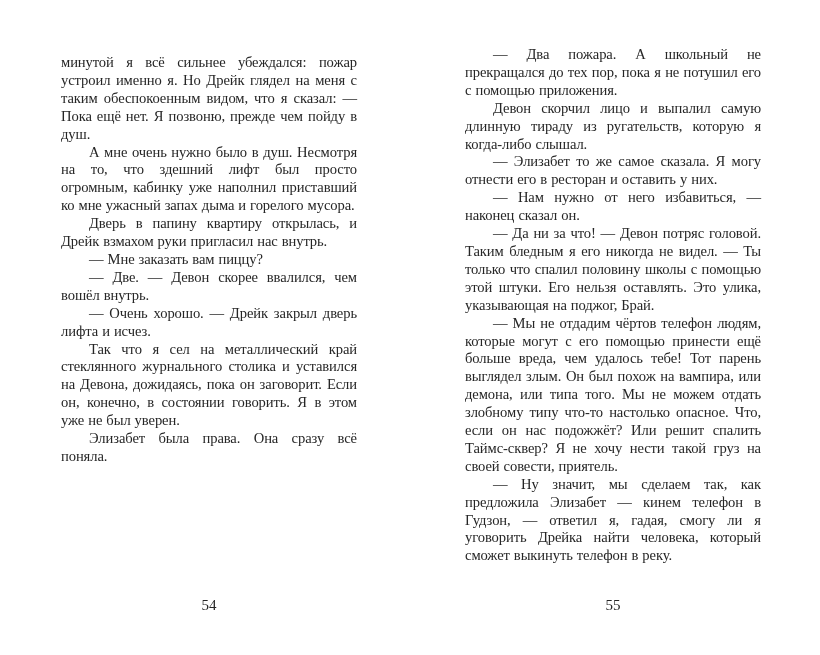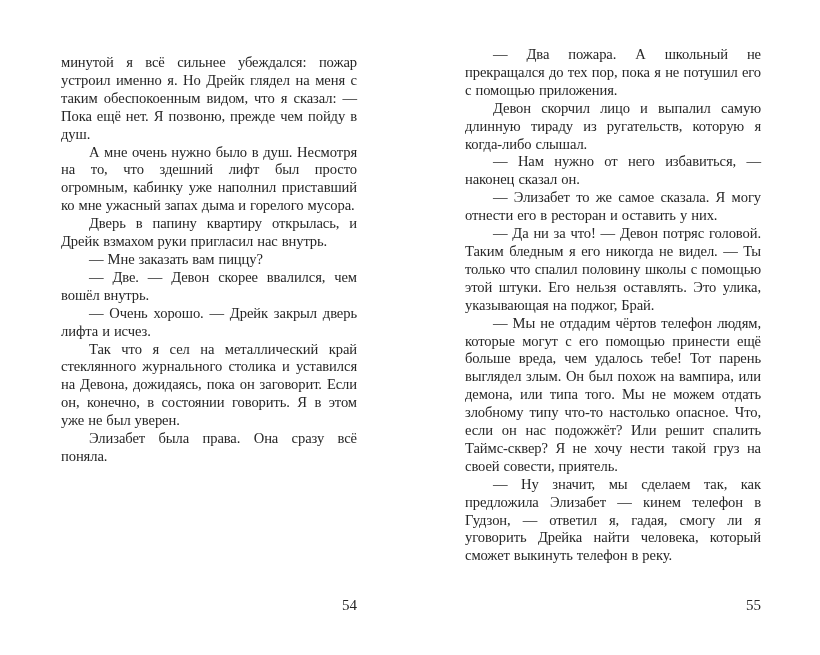--- a/index.html
+++ b/index.html
@@ -35,21 +35,21 @@
     letter-spacing: -0.1px;
     word-spacing: 0.5px;
     hyphens: auto;
     -webkit-hyphens: auto;
   }
   .para.no-indent { text-indent: 0; margin-top: 8px; }
   .page-number {
     position: absolute;
     top: 596px;
     width: 296px;
-    text-align: right;
+    text-align: center;
     font-size: 15px;
     line-height: 18px;
     color: #262626;
   }
   .page-number-left  { left: 61px; }
   .page-number-right { left: 465px; }
 </style>
 </head>
 <body>
 
@@ -62,22 +62,22 @@
     <p class="para">— Мне заказать вам пиццу?</p>
     <p class="para">— Две. — Девон скорее ввалился, чем вошёл внутрь.</p>
     <p class="para">— Очень хорошо. — Дрейк закрыл дверь лифта и исчез.</p>
     <p class="para">Так что я сел на металлический край стеклянного журнального столика и уставился на Девона, дожидаясь, пока он заговорит. Если он, конечно, в состоянии говорить. Я в этом уже не был уверен.</p>
     <p class="para">Элизабет была права. Она сразу всё поняла.</p>
   </div>
 
   <div class="page page-right">
     <p class="para">— Два пожара. А школьный не прекращался до тех пор, пока я не потушил его с помощью приложения.</p>
     <p class="para">Девон скорчил лицо и выпалил самую длинную тираду из ругательств, которую я когда-либо слышал.</p>
+    <p class="para">— Элизабет то же самое сказала. Я могу отнести его в ресторан и оставить у них.</p>
     <p class="para">— Нам нужно от него избавиться, — наконец сказал он.</p>
-    <p class="para">— Элизабет то же самое сказала. Я могу отнести его в ресторан и оставить у них.</p>
     <p class="para">— Да ни за что! — Девон потряс головой. Таким бледным я его никогда не видел. — Ты только что спалил половину школы с помощью этой штуки. Его нельзя оставлять. Это улика, указывающая на поджог, Брай.</p>
     <p class="para">— Мы не отдадим чёртов телефон людям, которые могут с его помощью принести ещё больше вреда, чем удалось тебе! Тот парень выглядел злым. Он был похож на вампира, или демона, или типа того. Мы не можем отдать злобному типу что-то настолько опасное. Что, если он нас подожжёт? Или решит спалить Таймс-сквер? Я не хочу нести такой груз на своей совести, приятель.</p>
     <p class="para">— Ну значит, мы сделаем так, как предложила Элизабет — кинем телефон в Гудзон, — ответил я, гадая, смогу ли я уговорить Дрейка найти человека, который сможет выкинуть телефон в реку.</p>
   </div>
 
   <div class="page-number page-number-left">54</div>
   <div class="page-number page-number-right">55</div>
 
 </div>
 

